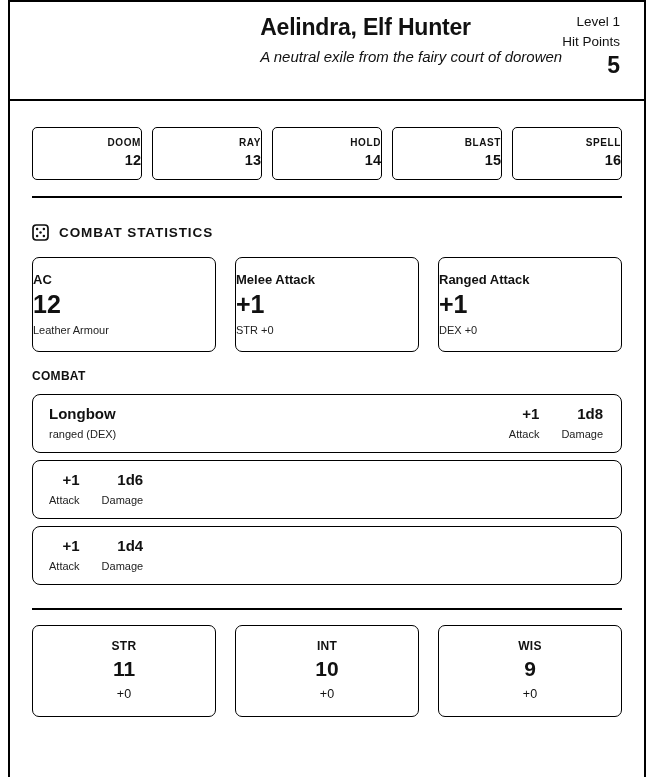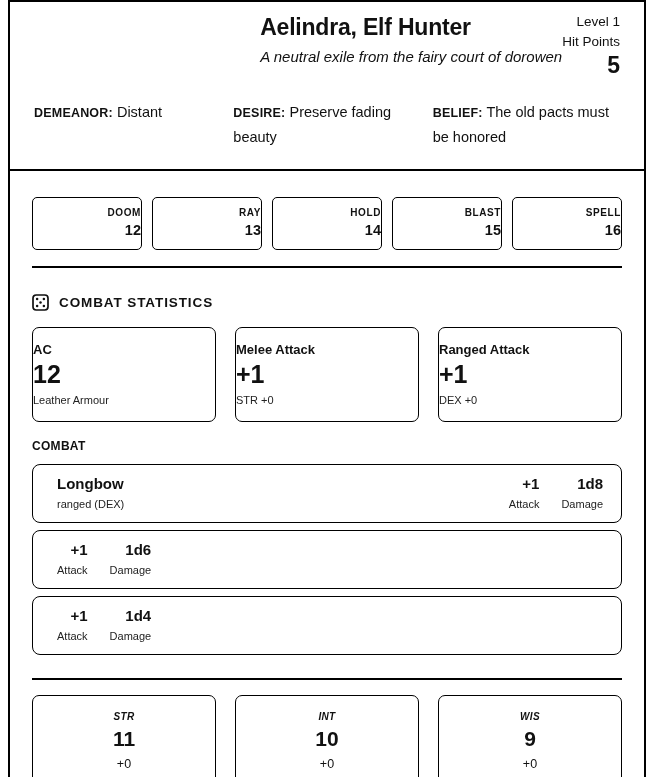--- a/index.html
+++ b/index.html
@@ -36,64 +36,50 @@
   .section-title { font-size: 13.5px; font-weight: 700; letter-spacing: 0.9px; }
   .dice-svg { display: block; }
   .stat-cards { display: grid; grid-template-columns: repeat(3, 1fr); gap: 19px; margin-top: 16px; }
   .stat-card { border: 1.5px solid #000; border-radius: 7px; text-align: left; padding: 13px 0 13px 0; }
   .stat-label { font-size: 13px; font-weight: 700; line-height: 17px; }
   .stat-value { font-size: 25px; font-weight: 700; line-height: 30px; margin-top: 1px; }
   .stat-detail { font-size: 11px; line-height: 15px; margin-top: 4px; color: #222; }
   .weapons-label { font-size: 12px; font-weight: 700; letter-spacing: 0.3px; margin: 17px 0 11px 0; }
   .weapon-row {
     border: 1.5px solid #000; border-radius: 8px;
-    padding: 9px 18px 10px 24px; margin-bottom: 7px;
+    padding: 9px 18px 10px 16px; margin-bottom: 7px;
     display: flex; justify-content: space-between; align-items: flex-start;
   }
   .weapon-row:last-child { margin-bottom: 0; }
   .weapon-name { font-size: 15px; font-weight: 700; line-height: 20px; }
   .weapon-type { font-size: 11px; line-height: 15px; margin-top: 3px; color: #222; }
   .weapon-stats { display: flex; gap: 22px; text-align: right; }
   .weapon-stat-value { font-size: 15px; font-weight: 700; line-height: 20px; }
   .weapon-stat-label { font-size: 11px; line-height: 15px; margin-top: 3px; color: #222; }
   .ability-cards { display: grid; grid-template-columns: repeat(3, 1fr); gap: 19px; }
   .ability-card { border: 1.5px solid #000; border-radius: 7px; text-align: center; padding: 12px 0 13px 0; }
-  .ability-label { font-size: 10px; font-weight: 700; line-height: 17px; letter-spacing: 0.3px; font-style: italic; }
+  .ability-label { font-size: 12px; font-weight: 700; line-height: 17px; letter-spacing: 0.3px; }
   .ability-value { font-size: 21px; font-weight: 700; line-height: 26px; margin-top: 1px; }
   .ability-mod { font-size: 12.5px; line-height: 17px; margin-top: 4px; }
 </style>
 </head>
 <body>
 
 <div class="sheet">
 
   <div class="header">
     <div class="header-top">
       <div>
         <div class="char-title">Aelindra, Elf Hunter</div>
         <div class="char-subtitle">A neutral exile from the fairy court of dorowen</div>
       </div>
       <div class="hp-block">
         <div>Level 1</div>
         <div>Hit Points</div>
         <div class="hp-value">5</div>
-      </div>
-    </div>
-    <div class="traits">
-      <div class="trait">
-        <span class="trait-label">DEMEANOR:</span>
-        <span>Distant</span>
-      </div>
-      <div class="trait">
-        <span class="trait-label">DESIRE:</span>
-        <span>Preserve fading beauty</span>
-      </div>
-      <div class="trait">
-        <span class="trait-label">BELIEF:</span>
-        <span>The old pacts must be honored</span>
       </div>
     </div>
   </div>
 
   <div class="main">
 
     <div class="saves">
       <div class="save-box">
         <div class="save-label">DOOM</div>
         <div class="save-value">12</div>

